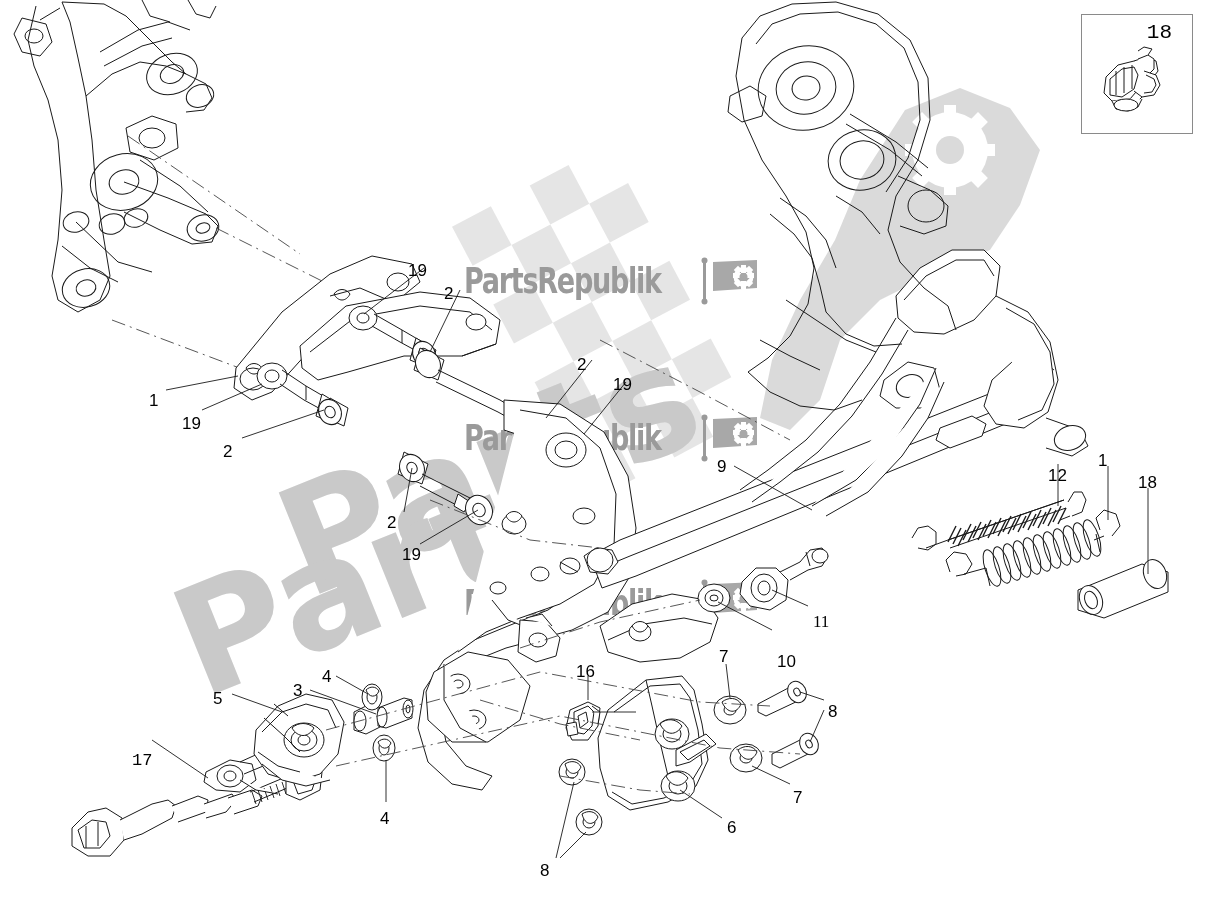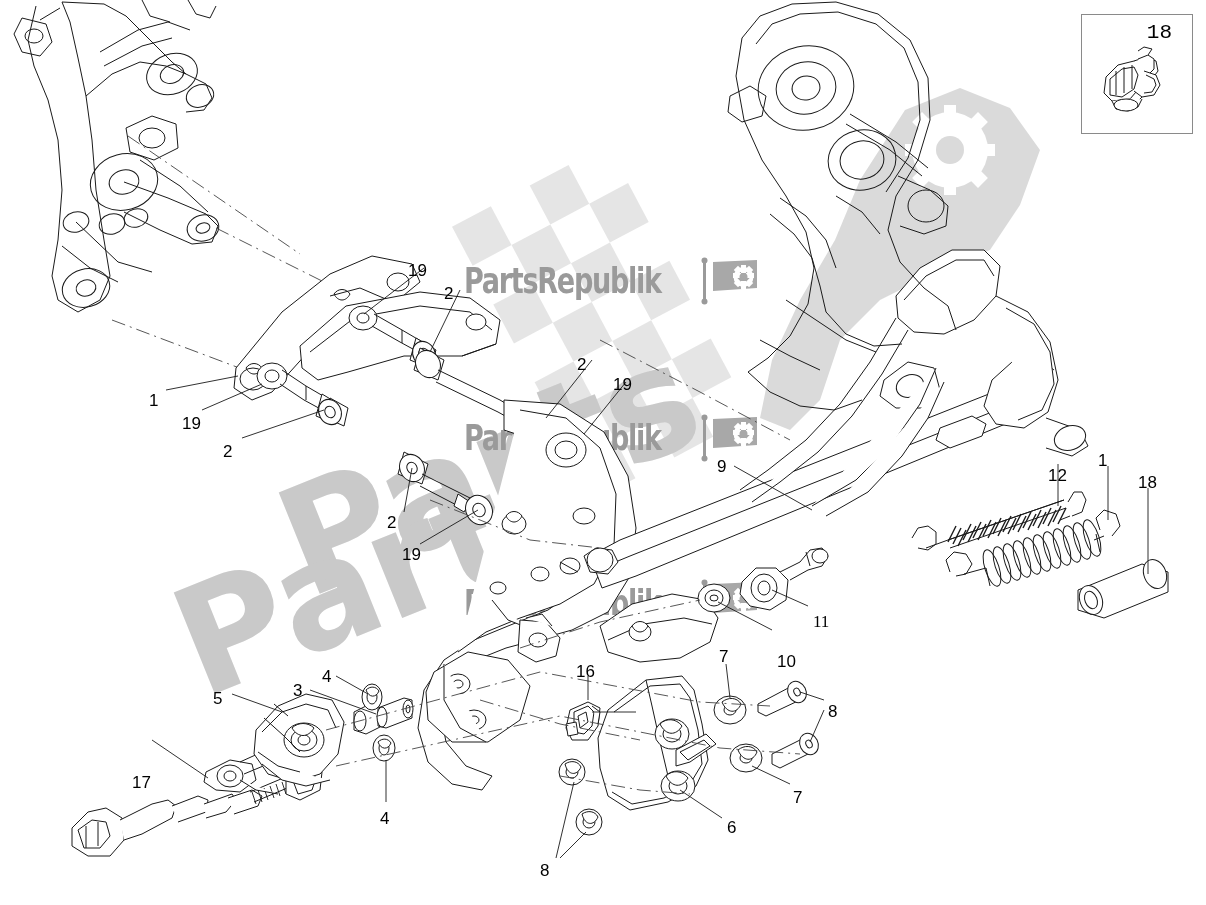--- a/index.html
+++ b/index.html
@@ -614,21 +614,21 @@
     <div class="lbl" style="left:402px; top:546px;">19</div>
     <div class="lbl" style="left:717px; top:458px;">9</div>
     <div class="lbl" style="left:1048px; top:467px;">12</div>
     <div class="lbl" style="left:1098px; top:452px;">1</div>
     <div class="lbl" style="left:1138px; top:474px;">18</div>
     <div class="lbl" style="left:813px; top:613px;font-family:Liberation Serif, serif;">11</div>
     <div class="lbl" style="left:777px; top:637px;margin-top:16px;">10</div>
     <div class="lbl" style="left:322px; top:668px;">4</div>
     <div class="lbl" style="left:293px; top:682px;">3</div>
     <div class="lbl" style="left:213px; top:690px;">5</div>
-    <div class="lbl" style="left:132px; top:774px;">17</div>
+    <div class="lbl" style="left:132px; top:752px;font-family:Liberation Mono, monospace;">17</div>
     <div class="lbl" style="left:380px; top:810px;">4</div>
     <div class="lbl" style="left:576px; top:663px;">16</div>
     <div class="lbl" style="left:719px; top:648px;">7</div>
     <div class="lbl" style="left:828px; top:703px;">8</div>
     <div class="lbl" style="left:793px; top:789px;">7</div>
     <div class="lbl" style="left:727px; top:819px;">6</div>
     <div class="lbl" style="left:540px; top:862px;">8</div>
   </div>
 
   <div class="box18" style="left:1081px; top:14px; width:110px; height:118px;">

